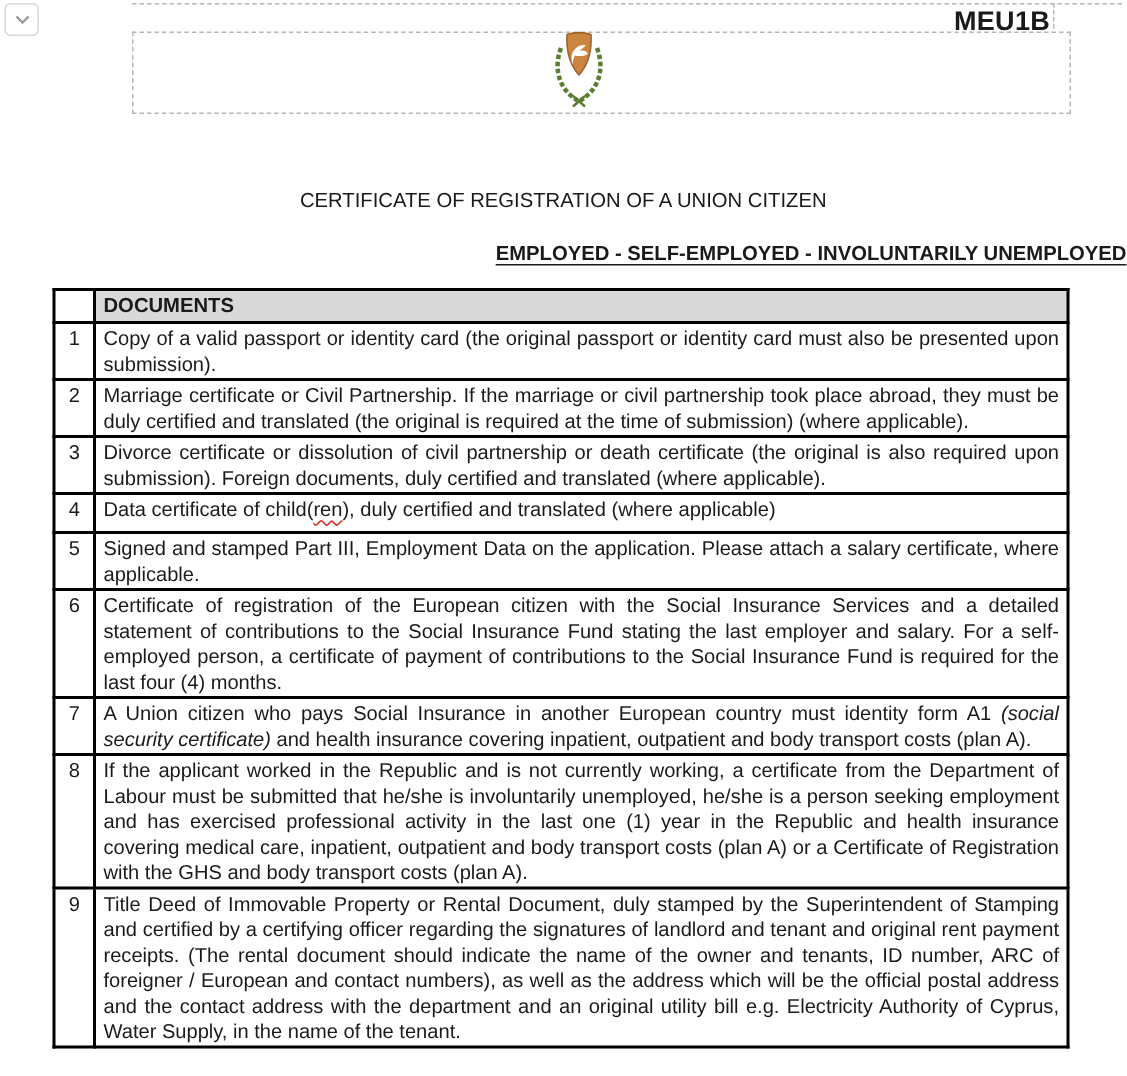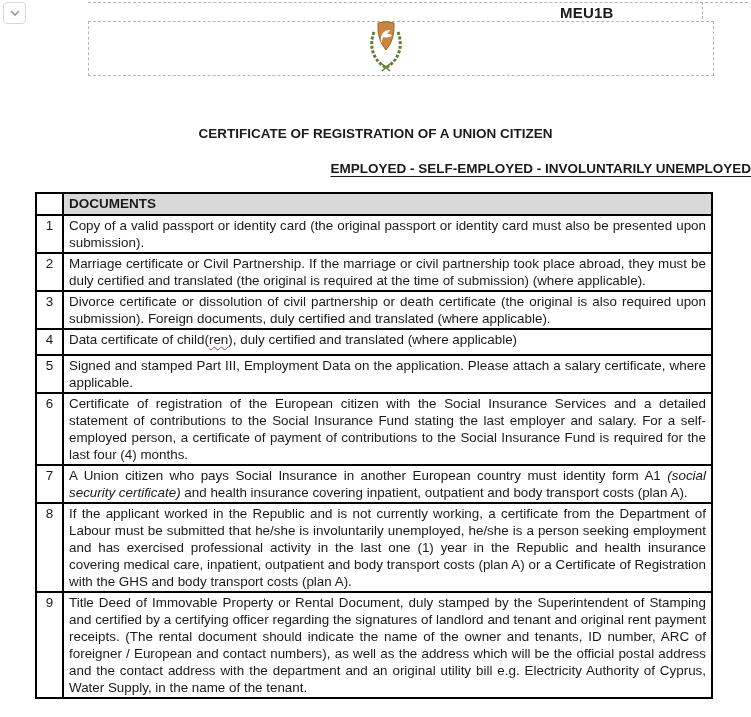--- a/index.html
+++ b/index.html
@@ -20,40 +20,40 @@
   }
 
   
   .dash-h{position:absolute;border-top:1px dashed var(--boundary-dash,#b5b5b5);height:0;}
   .dash-v{position:absolute;border-left:1px dashed var(--boundary-dash,#b5b5b5);width:0;}
   .hdr-band{
     position:absolute;left:88px;top:21px;width:624px;height:53px;
     border:1px dashed var(--boundary-dash,#b5b5b5);
   }
 
-  .meu{position:absolute;left:560px;top:4px;width:140px;
-    font-weight:bold;font-size:15px;letter-spacing:.2px;}
+  .meu{position:absolute;left:560px;top:4px;width:140px;text-align:right;
+    font-weight:bold;font-size:18px;letter-spacing:.2px;}
 
   .ministry{position:absolute;left:100px;top:25px;font-weight:bold;
     font-size:10.5px;line-height:13px;letter-spacing:-.1px;}
 
   .emblem{position:absolute;left:365px;top:20px;}
   .branch{fill:none;stroke:var(--emblem-branch,#5a7d2f);stroke-width:3;stroke-dasharray:3 1.7;}
   .stems{fill:none;stroke:var(--emblem-branch,#5a7d2f);stroke-width:1.6;}
 
   .info-box{
     position:absolute;left:461px;top:21px;width:229px;
     border:2px solid var(--info-box-border,#1a1a1a);
     box-shadow:3px 3px 0 var(--info-box-shadow,#8c8c8c);
     background:#fff;padding:2px 6px 3px 6px;
     font-weight:bold;font-size:11.5px;line-height:12.3px;letter-spacing:-.1px;
   }
 
   .title{position:absolute;left:0;right:0;top:126px;text-align:center;
-    font-weight:bold;font-size:13.5px;}
+    font-weight:normal;font-size:13.5px;}
   .subtitle{position:absolute;left:0;right:0;top:161px;text-align:right;
     font-weight:bold;font-size:13.5px;text-decoration:underline;
     text-underline-offset:3px;}
 
   table.docs{
     position:absolute;left:35px;top:192px;width:678px;
     border-collapse:collapse;table-layout:fixed;
     font-size:13.4px;line-height:17px;
   }
   table.docs td{border:2px solid var(--table-border,#000);vertical-align:top;}

